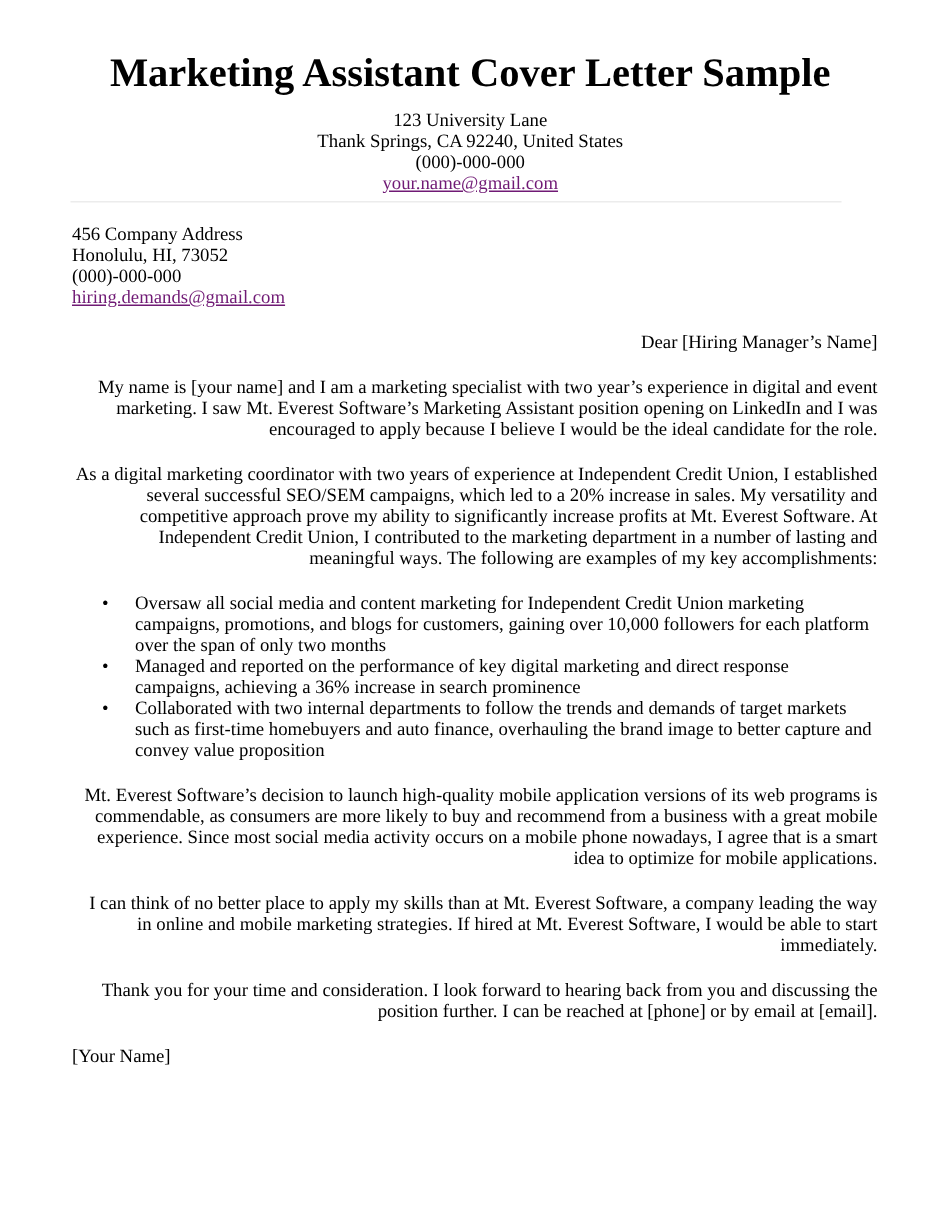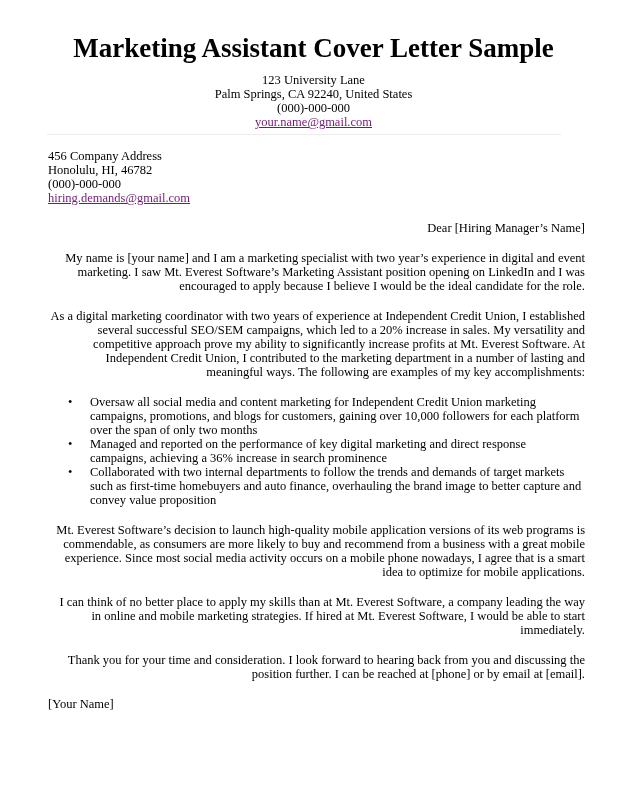--- a/index.html
+++ b/index.html
@@ -64,36 +64,36 @@
 </style>
 </head>
 <body>
 
 <div class="page">
 
   <div class="header">
     <h1 class="title">Marketing Assistant Cover Letter Sample</h1>
     <div class="contact">
       <div>123 University Lane</div>
-      <div>Palm Springs, CA 92240, United States</div>
+      <div>Thank Springs, CA 92240, United States</div>
       <div>(000)-000-000</div>
       <div>
         <a class="email-link">your.name@gmail.com</a>
       </div>
     </div>
   </div>
 
   <hr class="divider">
 
   <div class="letter">
 
 
     <div class="block">
       <div>456 Company Address</div>
-      <div>Honolulu, HI, 46782</div>
+      <div>Honolulu, HI, 73052</div>
       <div>(000)-000-000</div>
       <div>
         <a class="email-link">hiring.demands@gmail.com</a>
       </div>
     </div>
 
     <div class="para">Dear [Hiring Manager’s Name]</div>
 
     <div class="para">My name is [your name] and I am a marketing specialist with two year’s experience in digital and event marketing. I saw Mt. Everest Software’s Marketing Assistant position opening on LinkedIn and I was encouraged to apply because I believe I would be the ideal candidate for the role.</div>
 

